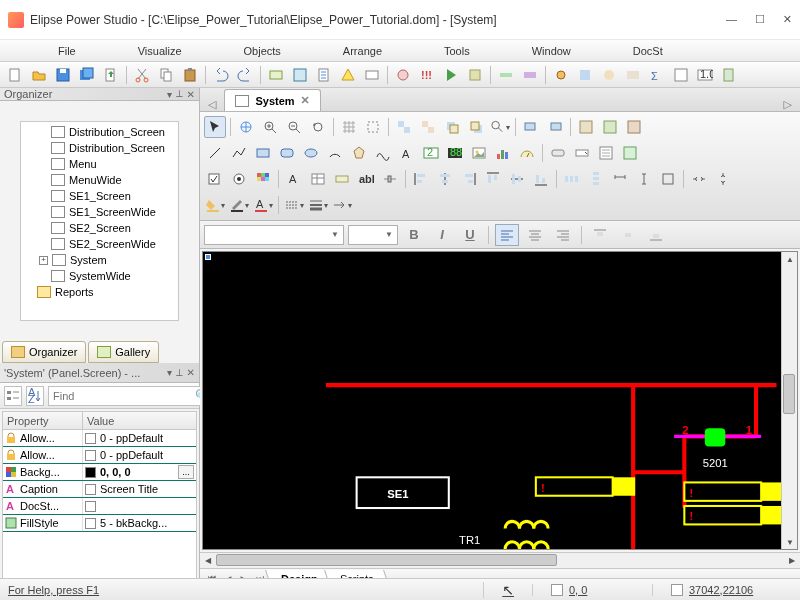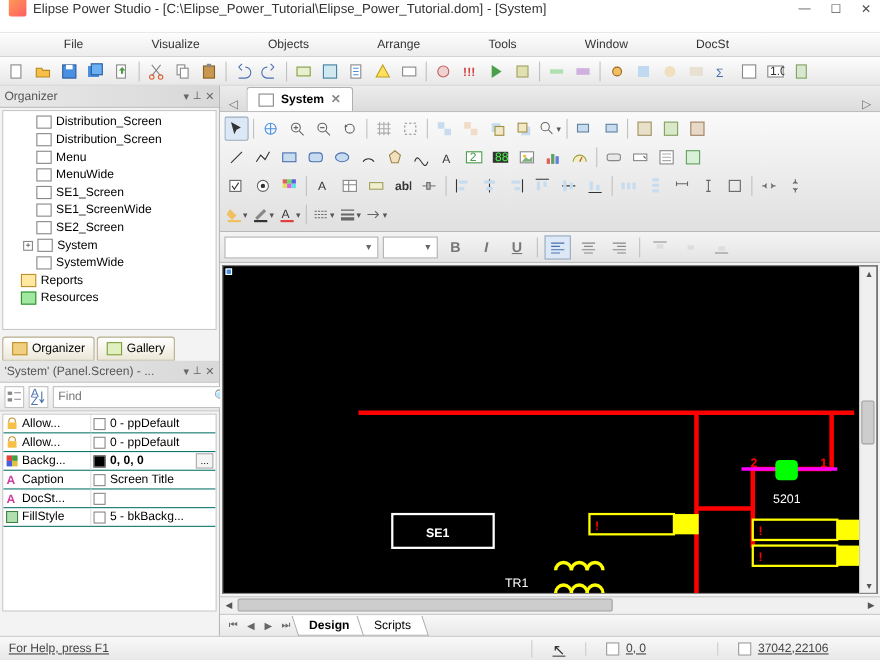--- a/index.html
+++ b/index.html
@@ -1,39 +1,39 @@
 <!DOCTYPE html>
 <html><head>
 <meta charset="utf-8">
 <style>
 * { box-sizing: border-box; margin: 0; padding: 0; font-family: "Segoe UI", Tahoma, sans-serif; font-size: 11px; }
 body { background: #fff; width: 800px; height: 600px; overflow: hidden; position: relative; }
 
-.titlebar { height: 30px; background: #fff; display: flex; align-items: flex-end; padding: 14px 8px; border-bottom: 1px solid #e8e8e8; }
+.titlebar { height: 40px; background: #fff; display: flex; align-items: center; padding: 14px 8px; border-bottom: 1px solid #e8e8e8; }
 .titlebar .icon { width: 16px; height: 16px; margin-right: 6px; background: linear-gradient(135deg,#ff9a56,#ff5e62); border-radius: 2px; }
 .titlebar .title { flex: 1; color: #333; font-size: 12px; }
 .winbtns { display: flex; gap: 18px; color: #555; font-size: 14px; }
 .winbtns span { cursor: pointer; }
 
 .menubar { height: 22px; background: linear-gradient(#fdfdfd,#ececec); border-bottom: 1px solid #d0d0d0; display: flex; align-items: center; padding: 0 10px; gap: 14px; color: #333; }
 .menubar span { cursor: pointer; padding-left: 48px; }
 
 .toolbar-main { height: 26px; background: linear-gradient(#fdfdfd,#e8e8e8); border-bottom: 1px solid #c8c8c8; display: flex; align-items: center; padding: 0 4px; gap: 2px; }
 .tb-btn { width: 22px; height: 20px; display: flex; align-items: center; justify-content: center; border: 1px solid transparent; border-radius: 2px; cursor: pointer; }
 .tb-sep { width: 1px; height: 18px; background: #c0c0c0; margin: 0 2px; }
 .ico { width: 16px; height: 16px; display: inline-block; }
 
 .workspace { display: flex; height: 500px; }
 
 .leftcol { width: 200px; display: flex; flex-direction: column; background: #f3f3f3; border-right: 1px solid #b8b8b8; }
 .panel-hdr { height: 20px; background: linear-gradient(90deg,#e8e8e8,#d8d8d8); border-bottom: 1px solid #b8b8b8; display: flex; align-items: center; padding: 0 4px; color: #555; font-size: 11px; }
 .panel-hdr .t { flex: 1; }
 .panel-hdr .ctl { margin-left: 4px; cursor: pointer; color: #666; font-size: 10px; }
 
-.tree { background: #fff; border: 1px solid #c8c8c8; margin: 2px; flex: 1; overflow: auto; padding: 2px 0; }
+.tree { background: #fff; border: 1px solid #c8c8c8; margin: 20px; flex: 1; overflow: auto; padding: 2px 0; }
 .tree-item { display: flex; align-items: center; height: 16px; padding: 0 2px 0 30px; cursor: pointer; white-space: nowrap; gap: 4px; }
 .tree-item.expand { padding-left: 18px; }
 .tree-item .exp { width: 9px; height: 9px; border: 1px solid #888; display: inline-flex; align-items: center; justify-content: center; font-size: 8px; line-height: 1; color: #444; background: #fff; }
 .tree-item .ticon { width: 14px; height: 12px; border: 1px solid #888; background: #fff; }
 .tree-item.report .ticon { background: #ffe8a0; border-color: #c09030; }
 .tree-item.resource .ticon { background: #a0e8a0; border-color: #309030; }
 
 .left-tabs { height: 26px; display: flex; align-items: flex-end; padding: 0 2px; gap: 2px; background: #f3f3f3; }
 .ltab { height: 22px; padding: 0 8px; background: linear-gradient(#fff,#ece8d8); border: 1px solid #b8b090; border-radius: 3px 3px 0 0; display: flex; align-items: center; gap: 4px; cursor: pointer; }
 .ltab .ic { width: 14px; height: 12px; background: #f0d080; border: 1px solid #c09030; }
@@ -321,36 +321,36 @@
           <span>SE1_Screen</span>
         </div>
       <div class="tree-item">
           <span class="ticon"></span>
           <span>SE1_ScreenWide</span>
         </div>
       <div class="tree-item">
           <span class="ticon"></span>
           <span>SE2_Screen</span>
         </div>
+      <div class="tree-item">
+          <span class="ticon"></span>
+          <span>SE2_ScreenWide</span>
+        </div>
       <div class="tree-item expand">
           <span class="exp">+</span>
           <span class="ticon"></span>
           <span>System</span>
         </div>
       <div class="tree-item">
           <span class="ticon"></span>
           <span>SystemWide</span>
         </div>
       <div class="tree-item report expand" style="padding-left:16px">
           <span class="ticon"></span>
           <span>Reports</span>
-        </div>
-      <div class="tree-item resource expand" style="padding-left:16px">
-          <span class="ticon"></span>
-          <span>Resources</span>
         </div>
     </div>
     <div class="left-tabs">
       <div class="ltab">
           <span class="ic"></span>
           <span>Organizer</span>
         </div>
       <div class="ltab gal">
           <span class="ic"></span>
           <span>Gallery</span>
@@ -378,20 +378,24 @@
               <text x="1" y="15" font-size="7" fill="#4a70b0">Z</text>
               <path d="M11 3v10m-2-3l2 3 2-3" stroke="#4a70b0" fill="none"></path>
             </svg>
           </div>
         <div class="find">
           <input placeholder="Find" style="">
           <span class="sicon">🔍</span>
         </div>
       </div>
       <div class="pgrid">
+        <div class="pgrid-hdr">
+          <div class="pcol1">Property</div>
+          <div class="pcol2">Value</div>
+        </div>
         <div class="prow">
           <div class="pc1">
               <svg class="picon" viewBox="0 0 12 12">
                 <path d="M3 5V4a3 3 0 016 0v1" stroke="#c09030" fill="none"></path>
                 <rect x="2" y="5" width="8" height="6" fill="#f6c048"></rect>
               </svg>
               <span>Allow...</span>
             </div>
           <div class="pc2">
               <span class="chk"></span>

